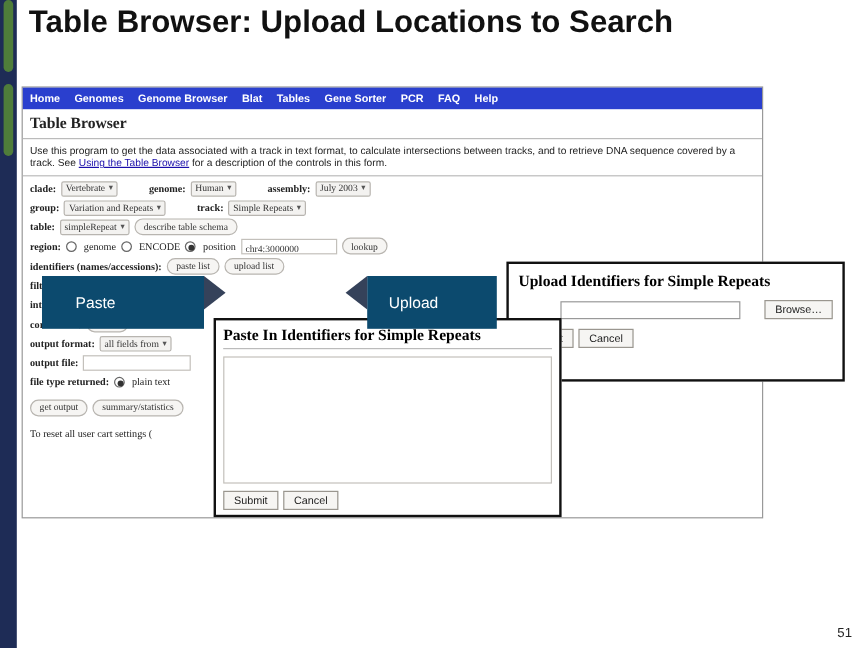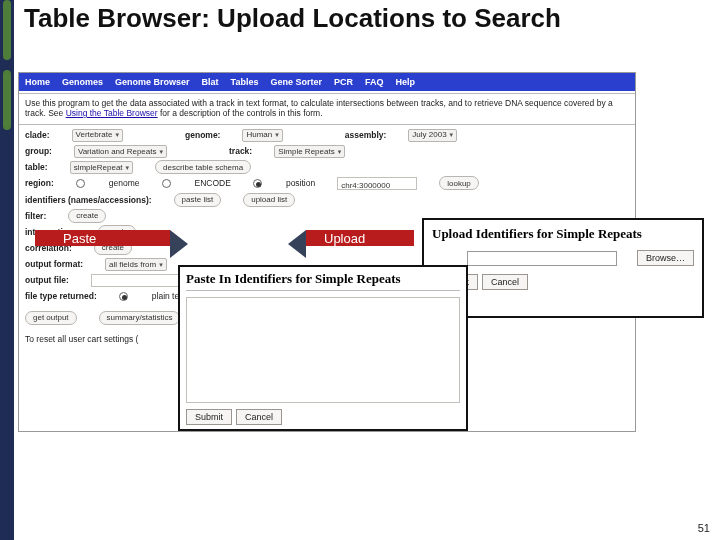--- a/index.html
+++ b/index.html
@@ -32,21 +32,21 @@
   }
   .menubar span { white-space: nowrap; }
   .section-title {
     font-family: "Times New Roman", serif; font-weight: bold;
     font-size: 13px; padding: 4px 6px 2px 6px;
   }
   .hr { border-top: 1px solid #bbb; margin: 2px 0; }
   .intro { padding: 2px 6px 4px 6px; font-size: 8.5px; }
   .intro a { color: #1a0dab; text-decoration: underline; }
   .form-area { padding: 0 6px; font-size: 8.5px; line-height: 1.9; }
-  .row { display: flex; align-items: center; gap: 22px; flex-wrap: wrap; }
+  .row { display: flex; align-items: center; gap: 4px; flex-wrap: wrap; font-family: Liberation Serif, serif; }
   .lbl { font-weight: bold; white-space: nowrap; }
   .sel {
     display: inline-flex; align-items: center;
     background: #f3f2f0; border: 1px solid #b8b5b0; border-radius: 2px;
     height: 13px; padding: 0 3px; font-size: 8px; color: #333;
   }
   .sel .arr { margin-left: 3px; font-size: 7px; color: #555; }
   .btn {
     display: inline-flex; align-items: center; justify-content: center;
     background: #f6f5f3; border: 1px solid #b8b5b0; border-radius: 9px;
@@ -59,21 +59,21 @@
   .radio {
     display: inline-block; width: 9px; height: 9px; border-radius: 50%;
     border: 1px solid #666; vertical-align: middle; margin-right: 2px;
     background: #fff;
   }
   .radio.on::after {
     content: ""; display: block; width: 5px; height: 5px; border-radius: 50%;
     background: #333; margin: 2px;
   }
   .callout {
-    position: absolute; height: 16px; background: #b91c1c; color: #fff;
+    position: absolute; height: 44px; background: #0c4a6e; color: #fff;
     font-size: 13px; font-weight: 500; display: flex; align-items: center;
     z-index: 30;
   }
   .callout.paste { left: 35px; top: 230px; width: 135px; padding-left: 28px; }
   .callout.paste::after {
     content: ""; position: absolute; right: -18px; top: 0;
     border-top: 14px solid transparent; border-bottom: 14px solid transparent;
     border-left: 18px solid #35425a;
   }
   .callout.upload { left: 306px; top: 230px; width: 108px; padding-left: 18px; }
@@ -122,20 +122,21 @@
     <span>Genomes</span>
     <span>Genome Browser</span>
     <span>Blat</span>
     <span>Tables</span>
     <span>Gene Sorter</span>
     <span>PCR</span>
     <span>FAQ</span>
     <span>Help</span>
   </div>
 
+  <div class="section-title">Table Browser</div>
   <div class="hr"></div>
 
   <div class="intro">
     <span>Use this program to get the data associated with a track in text format, to calculate intersections between tracks, and to retrieve DNA sequence covered by a track. See </span>
     <a href="#">Using the Table Browser</a>
     <span> for a description of the controls in this form.</span>
   </div>
 
   <div class="hr"></div>
 

